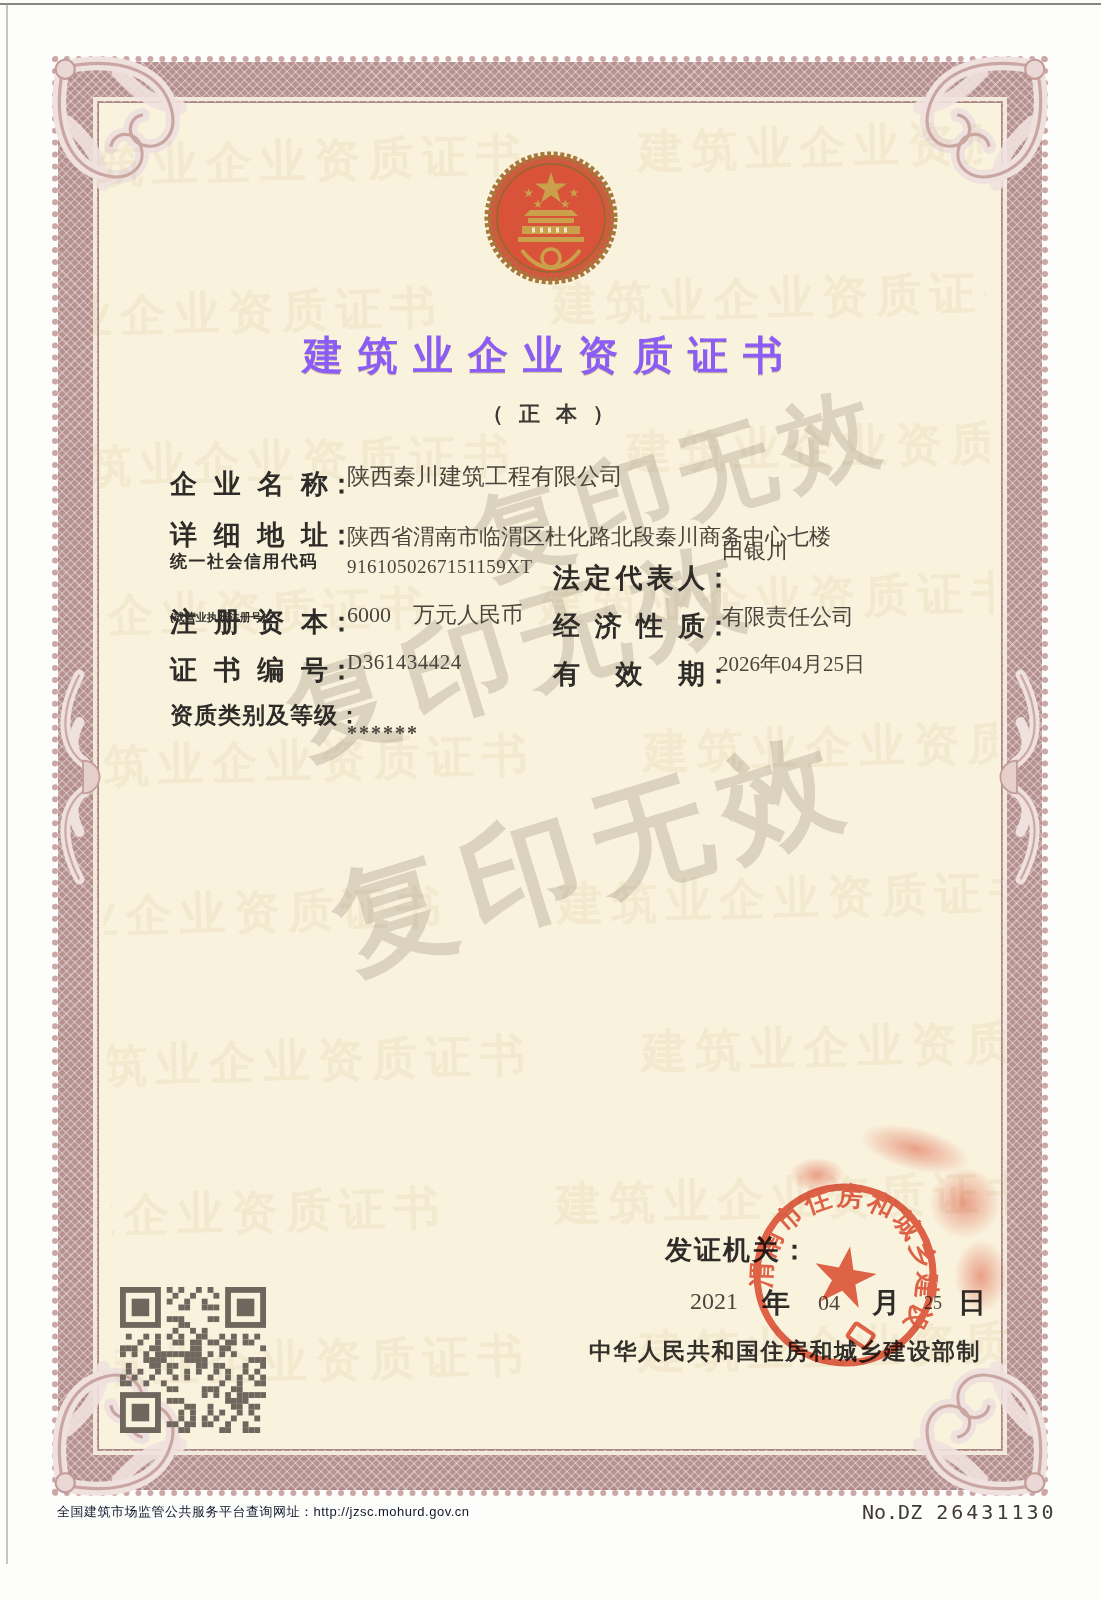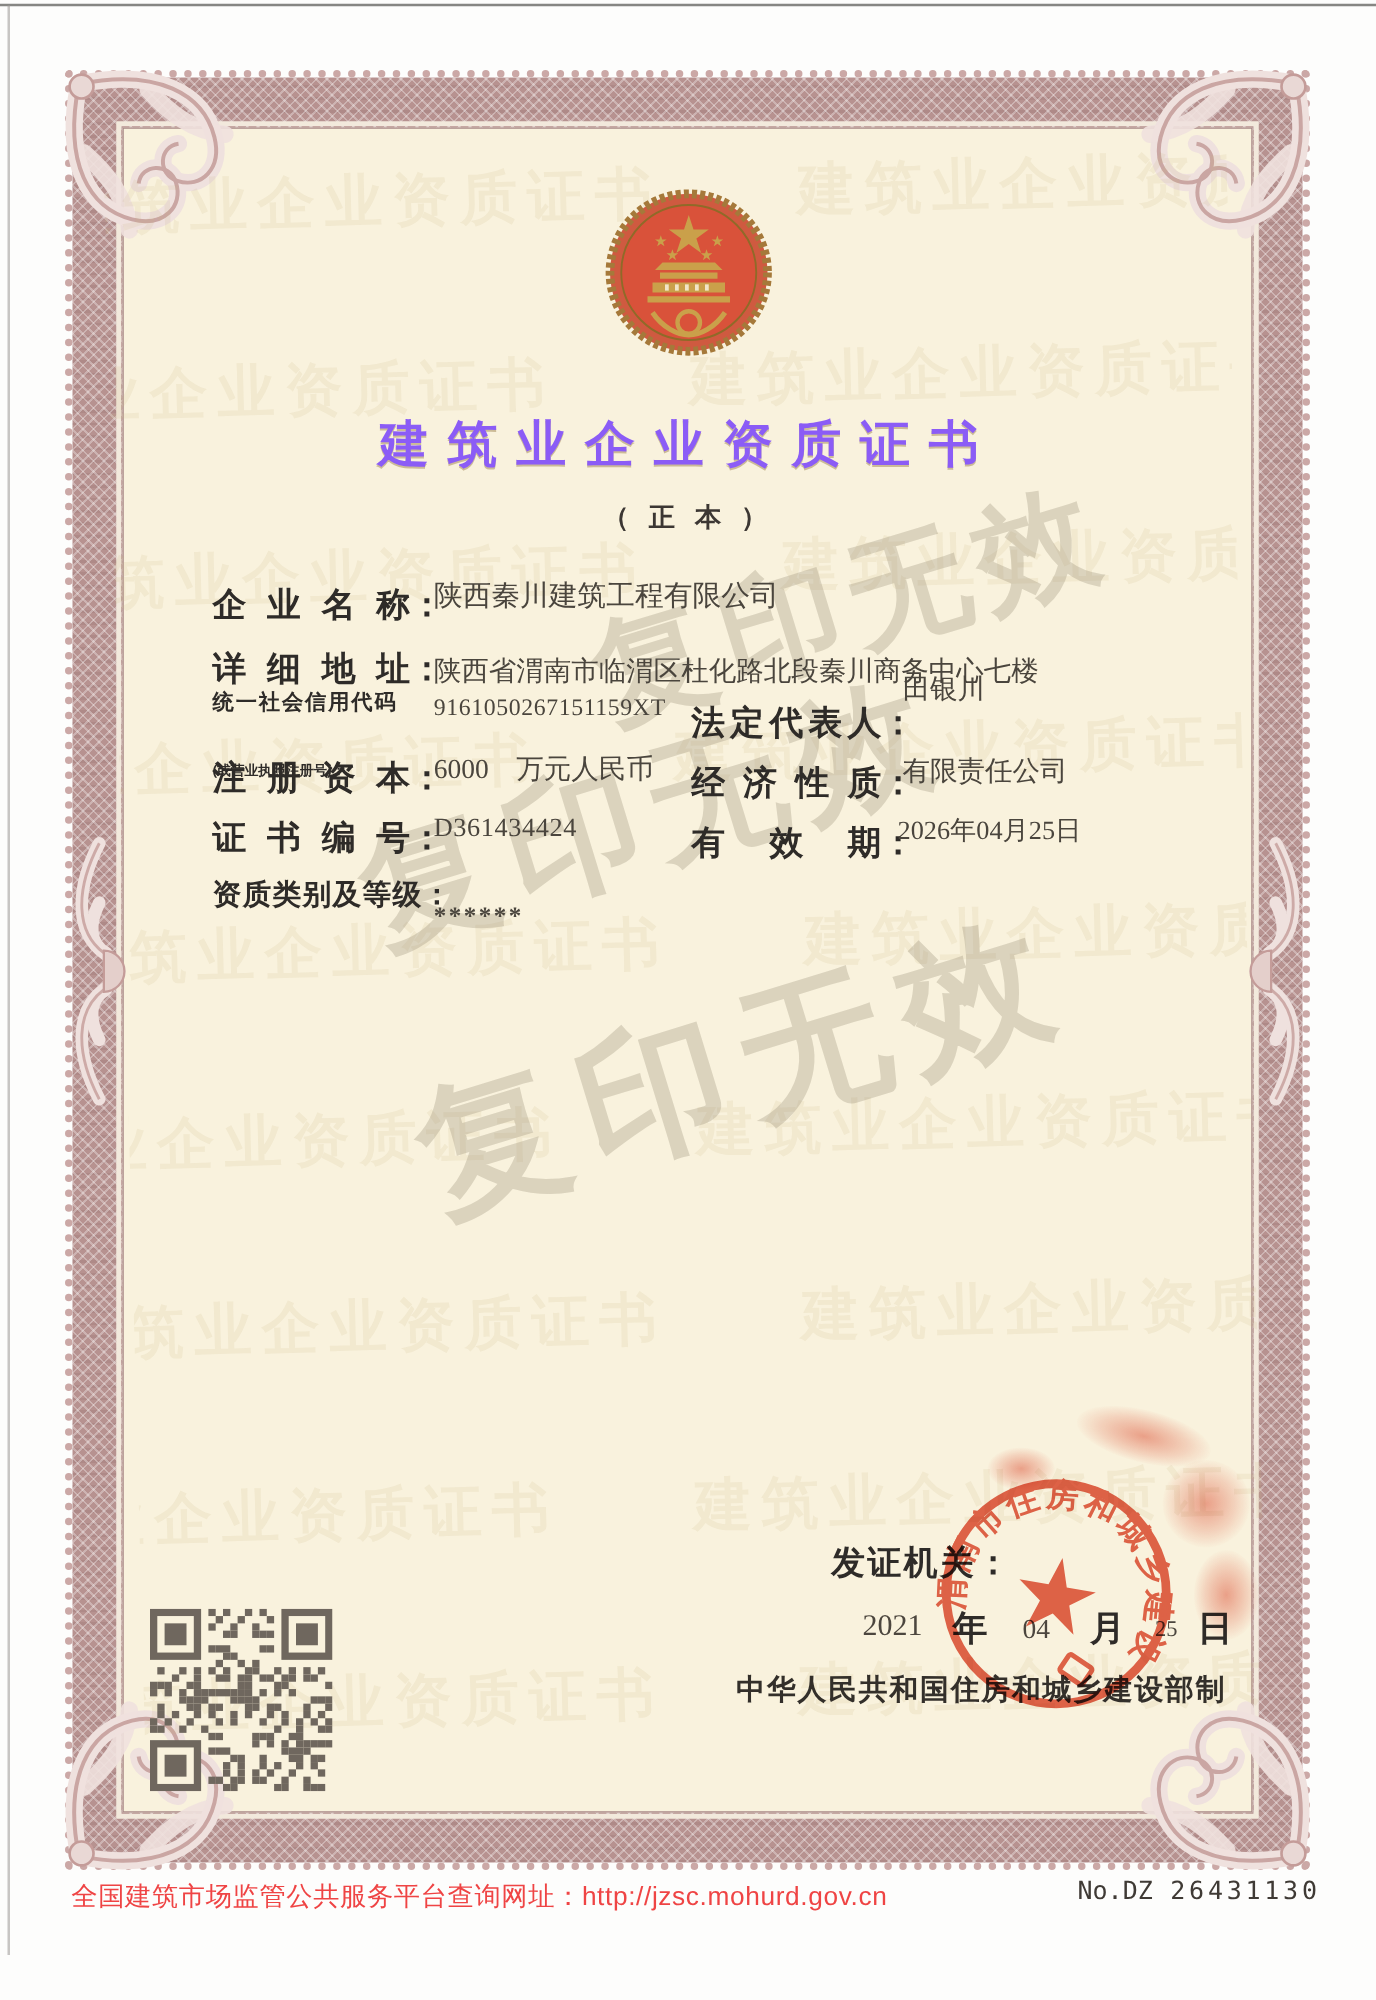--- a/index.html
+++ b/index.html
@@ -62,21 +62,21 @@
   .made-by{position:absolute;left:570px;top:1336px;width:430px;text-align:center;
            font-size:23px;font-weight:bold;letter-spacing:1.5px;color:#332f2a;}
 
   .qr{position:absolute;left:120px;top:1287px;width:146px;height:146px;color:#6f675e;}
 
   .stamp-wrap{position:absolute;left:748px;top:1178px;width:194px;height:194px;z-index:6;
               mix-blend-mode:multiply;opacity:.92;}
   .smudge{position:absolute;z-index:6;border-radius:50%;mix-blend-mode:multiply;
           background:radial-gradient(ellipse at center, rgba(221,63,37,.45) 0%, rgba(221,63,37,.18) 45%, rgba(221,63,37,0) 72%);}
 
-  .footer-left{position:absolute;left:57px;top:1503px;font-size:21px;color:#ef4444;letter-spacing:.5px;}
+  .footer-left{position:absolute;left:57px;top:1503px;font-size:13px;color:#0f172a;letter-spacing:.5px;}
   .footer-right{position:absolute;left:862px;top:1500px;font-size:20px;color:#3f3a35;
                 font-family:"DejaVu Sans Mono",monospace;display:flex;gap:14px;}
   .footer-right .serial{letter-spacing:3px;}
 </style>
 </head>
 <body>
 
 <svg width="0" height="0" style="position:absolute" aria-hidden="true">
   <defs>
     <symbol id="orn-corner" viewBox="0 0 160 160">

